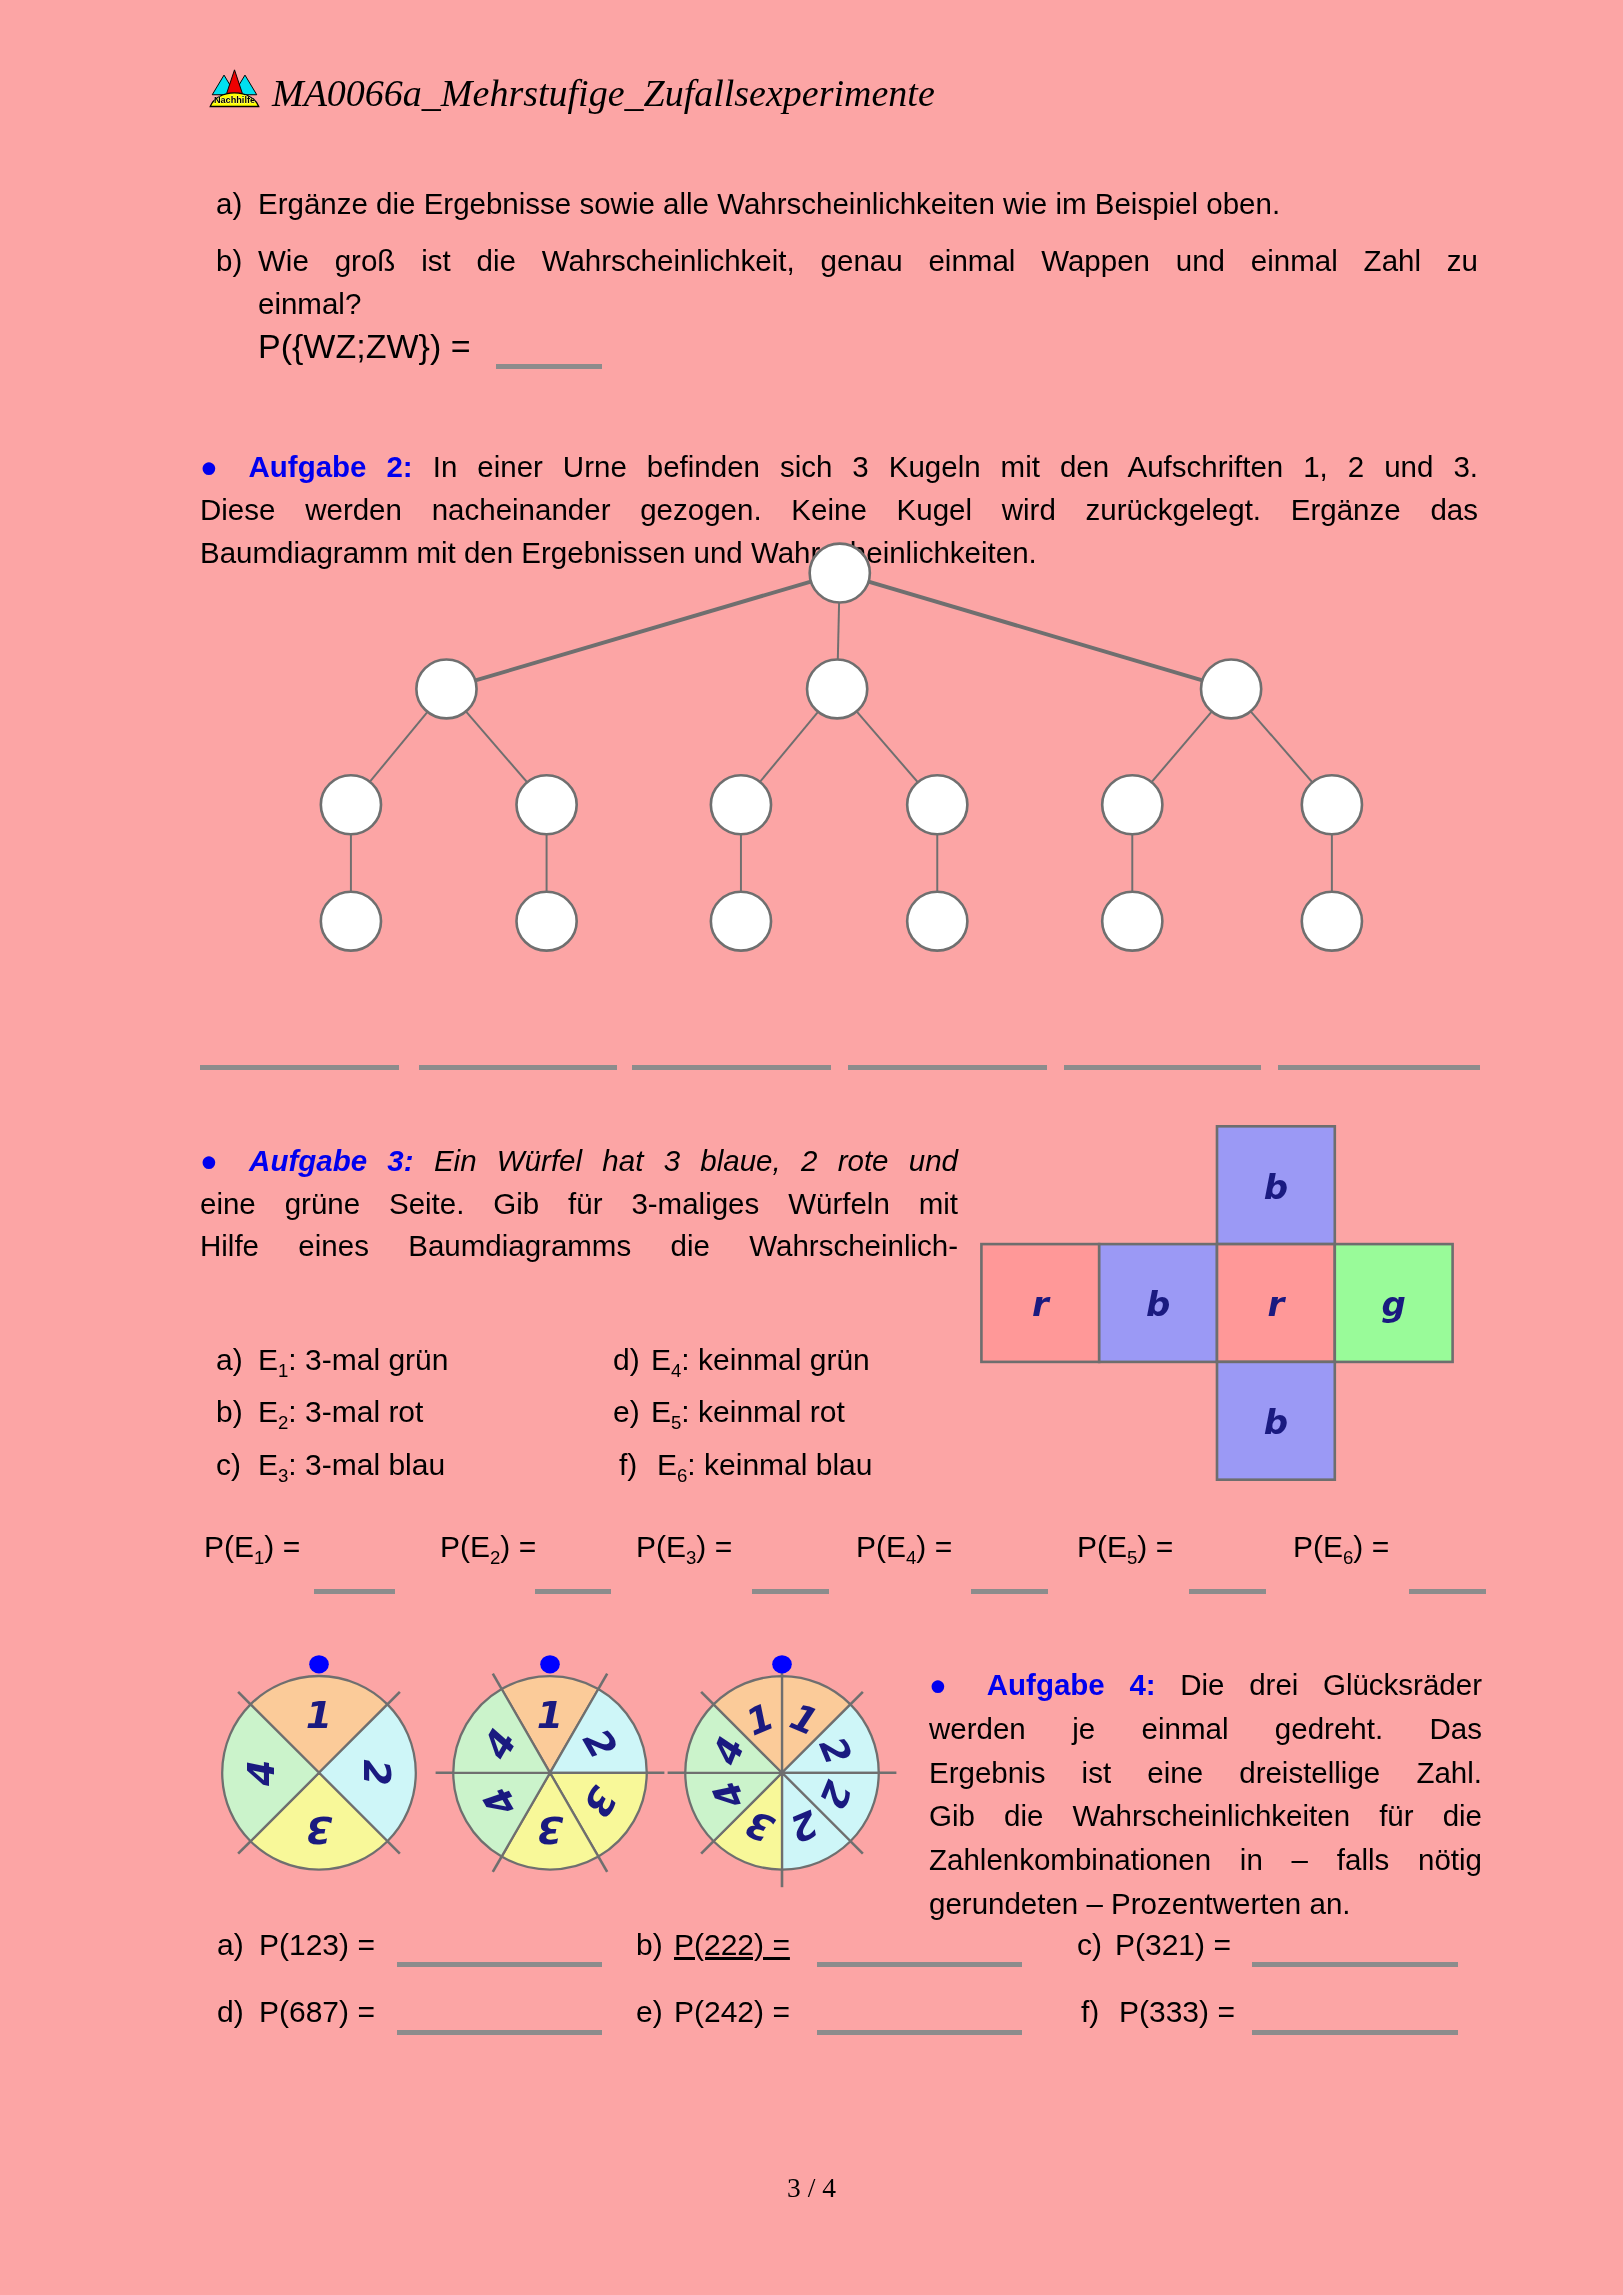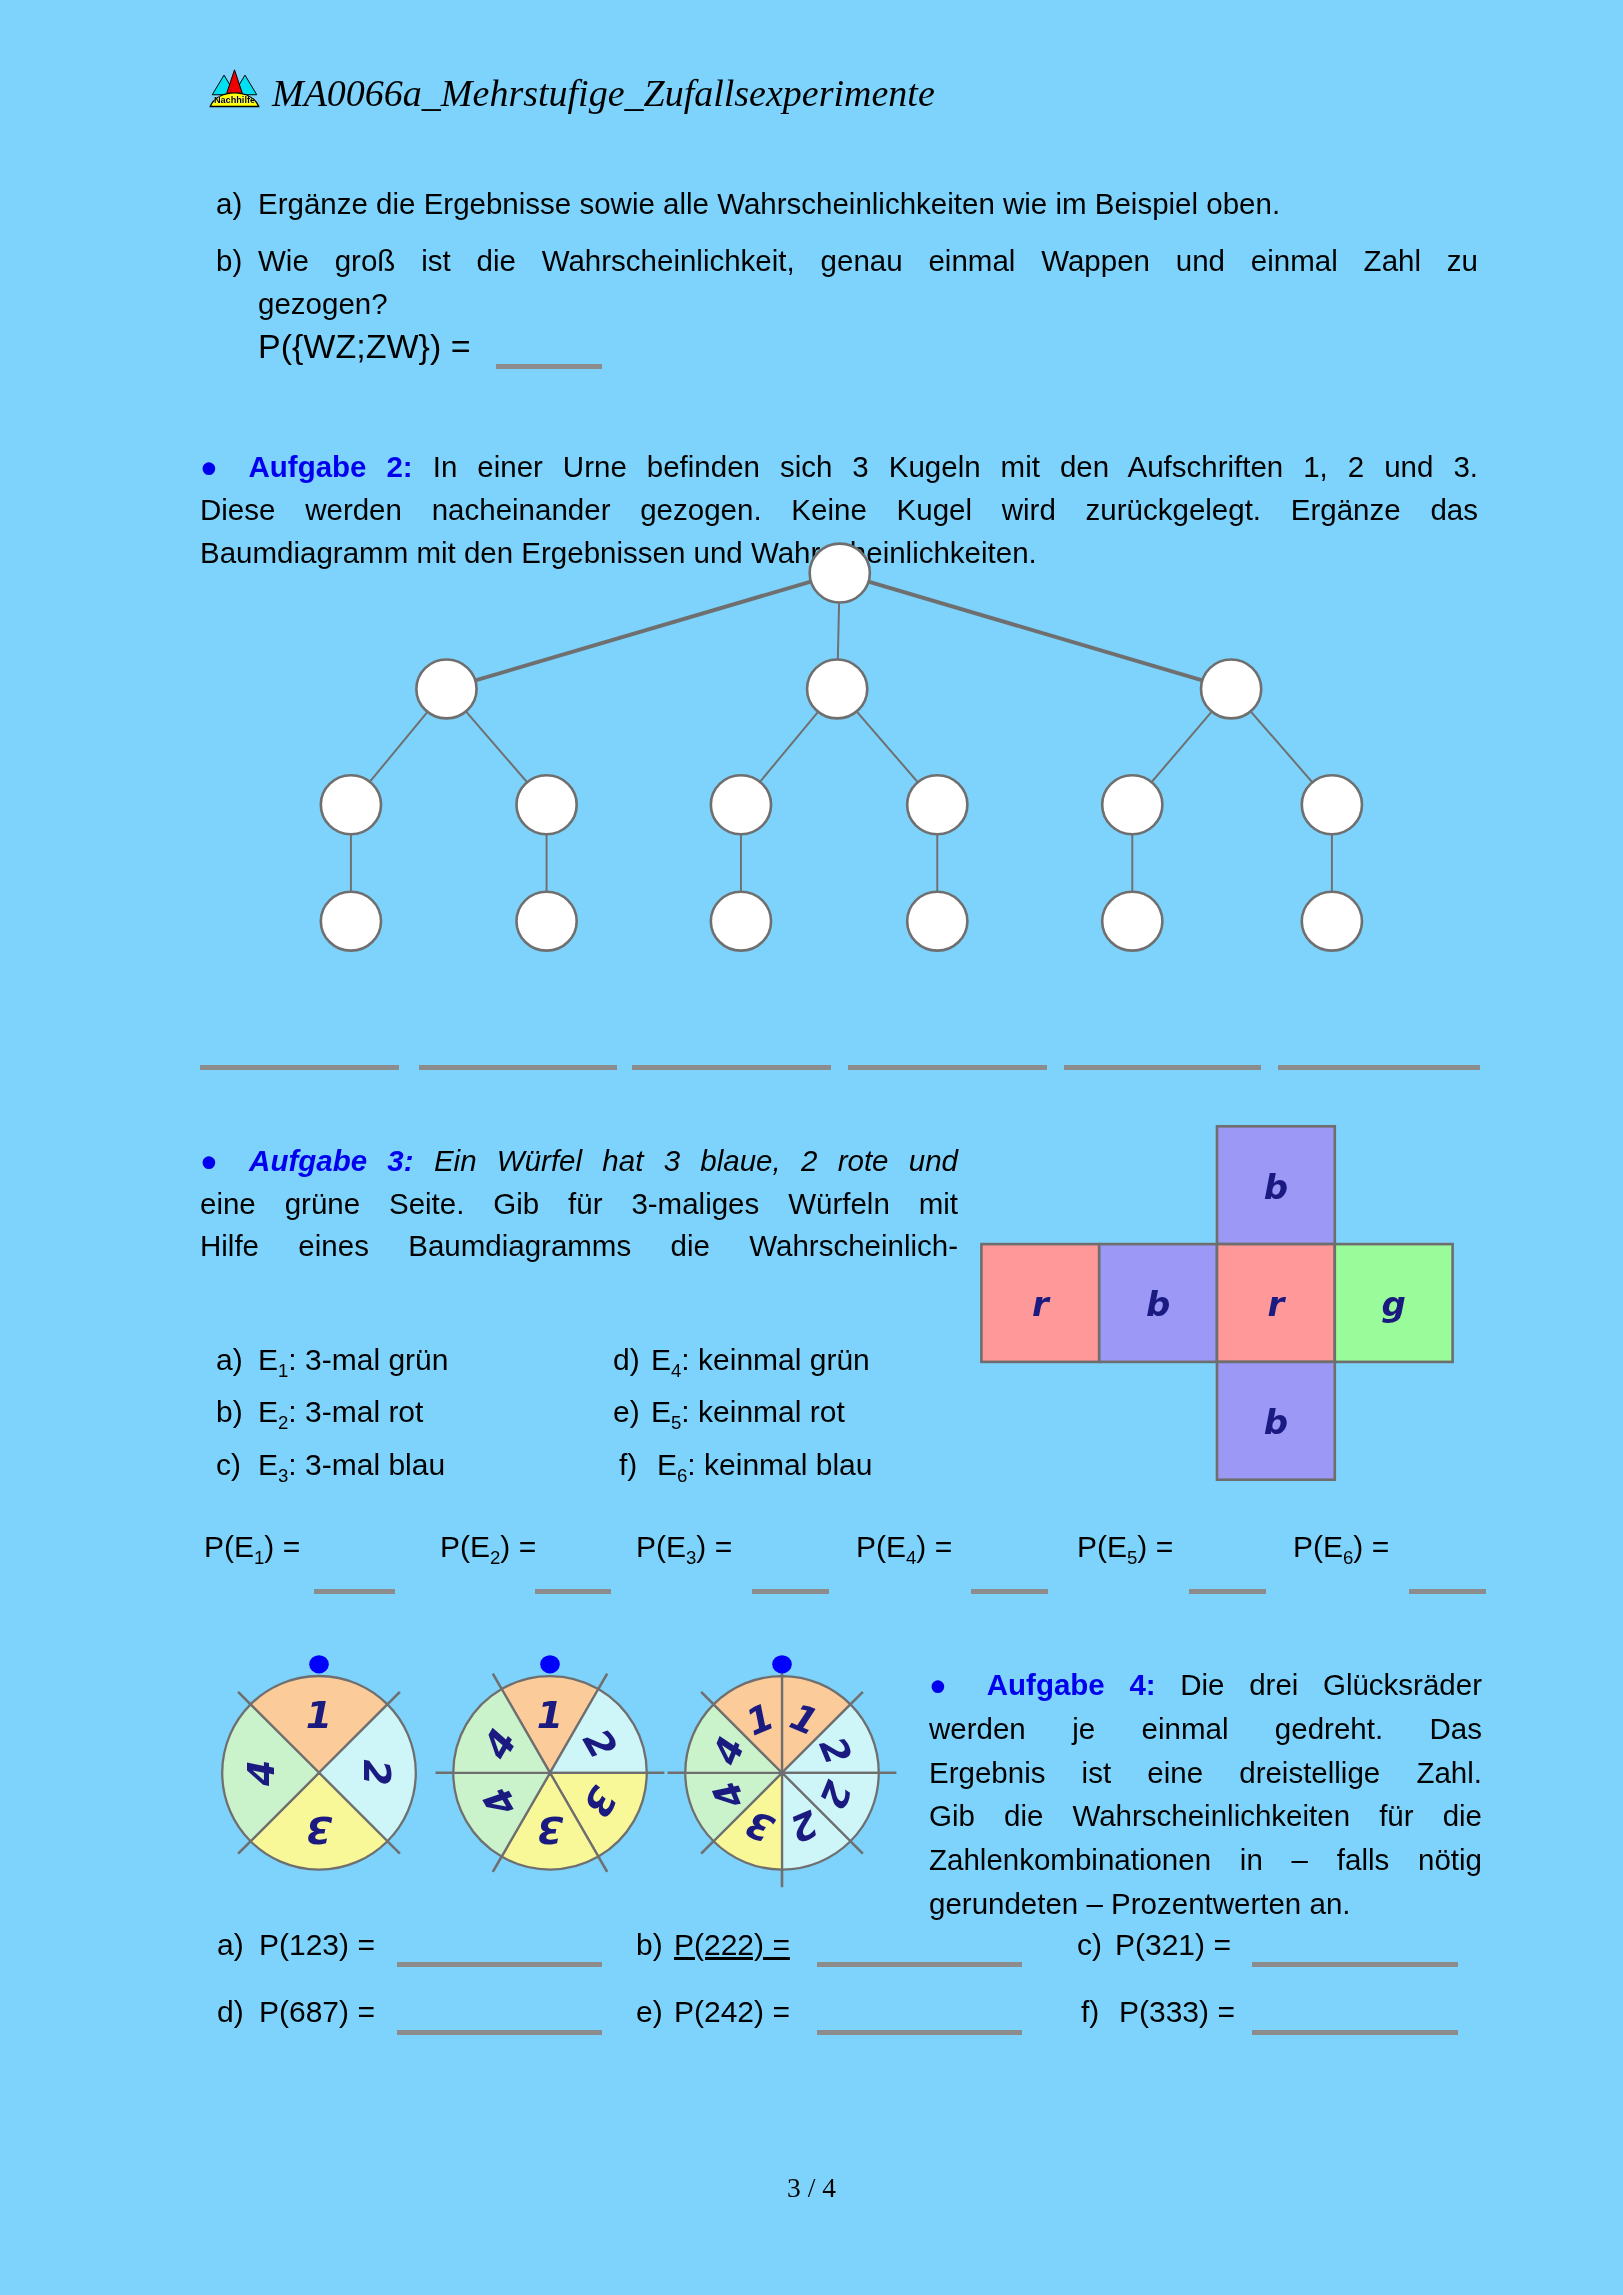--- a/index.html
+++ b/index.html
@@ -1,17 +1,17 @@
 <!DOCTYPE html>
 <html style="font-size:10.5px"><head>
 <meta charset="utf-8">
 <style>
   html,body { margin:0; padding:0; background:#e8e8e8; }
   .page {
-    position:relative; width:1623px; height:2295px; background:#7dd3fc;
+    position:relative; width:1623px; height:2295px; background:#fca5a5;
     font-family:"Liberation Sans", sans-serif; color:#000; overflow:hidden;
     margin:0 auto;
   }
   .abs { position:absolute; }
   .doc-title {
     font-family:"Liberation Serif", serif; font-style:italic;
     font-size:38px; color:#000; white-space:nowrap;
   }
   .line { font-size:29.5px; line-height:38px; white-space:nowrap; }
   .wrapline { font-size:29.5px; line-height:38px; }
@@ -43,21 +43,21 @@
   </svg>
   <div class="abs doc-title" style="left:272px; top:71px;">MA0066a_Mehrstufige_Zufallsexperimente</div>
 
   <div class="abs line" style="left:216px; top:185px; width:1263px;">
     <span class="pfx">a)</span><span>Ergänze die Ergebnisse sowie alle Wahrscheinlichkeiten wie im Beispiel oben.</span>
   </div>
   <div class="abs wrapline just" style="left:216px; top:242px; width:1262px;">
     <span class="pfx">b)</span><span>Wie groß ist die Wahrscheinlichkeit, genau einmal Wappen und einmal Zahl zu</span>
   </div>
   <div class="abs line" style="left:258px; top:285px;">
-    <span>gezogen?</span>
+    <span>einmal?</span>
   </div>
   <div class="abs formula" style="left:258px; top:327px;">P({WZ;ZW}) =</div>
   <div class="blank" style="left:496px; top:364px; width:106px;"></div>
 
   <div class="abs wrapline just" style="left:200px; top:448px; width:1278px;">
     <span class="blue">● Aufgabe 2:</span>
     <span>In einer Urne befinden sich 3 Kugeln mit den Aufschriften 1, 2 und 3.</span>
   </div>
   <div class="abs wrapline just" style="left:200px; top:491px; width:1278px;">
     <span>Diese werden nacheinander gezogen. Keine Kugel wird zurückgelegt. Ergänze das</span>

